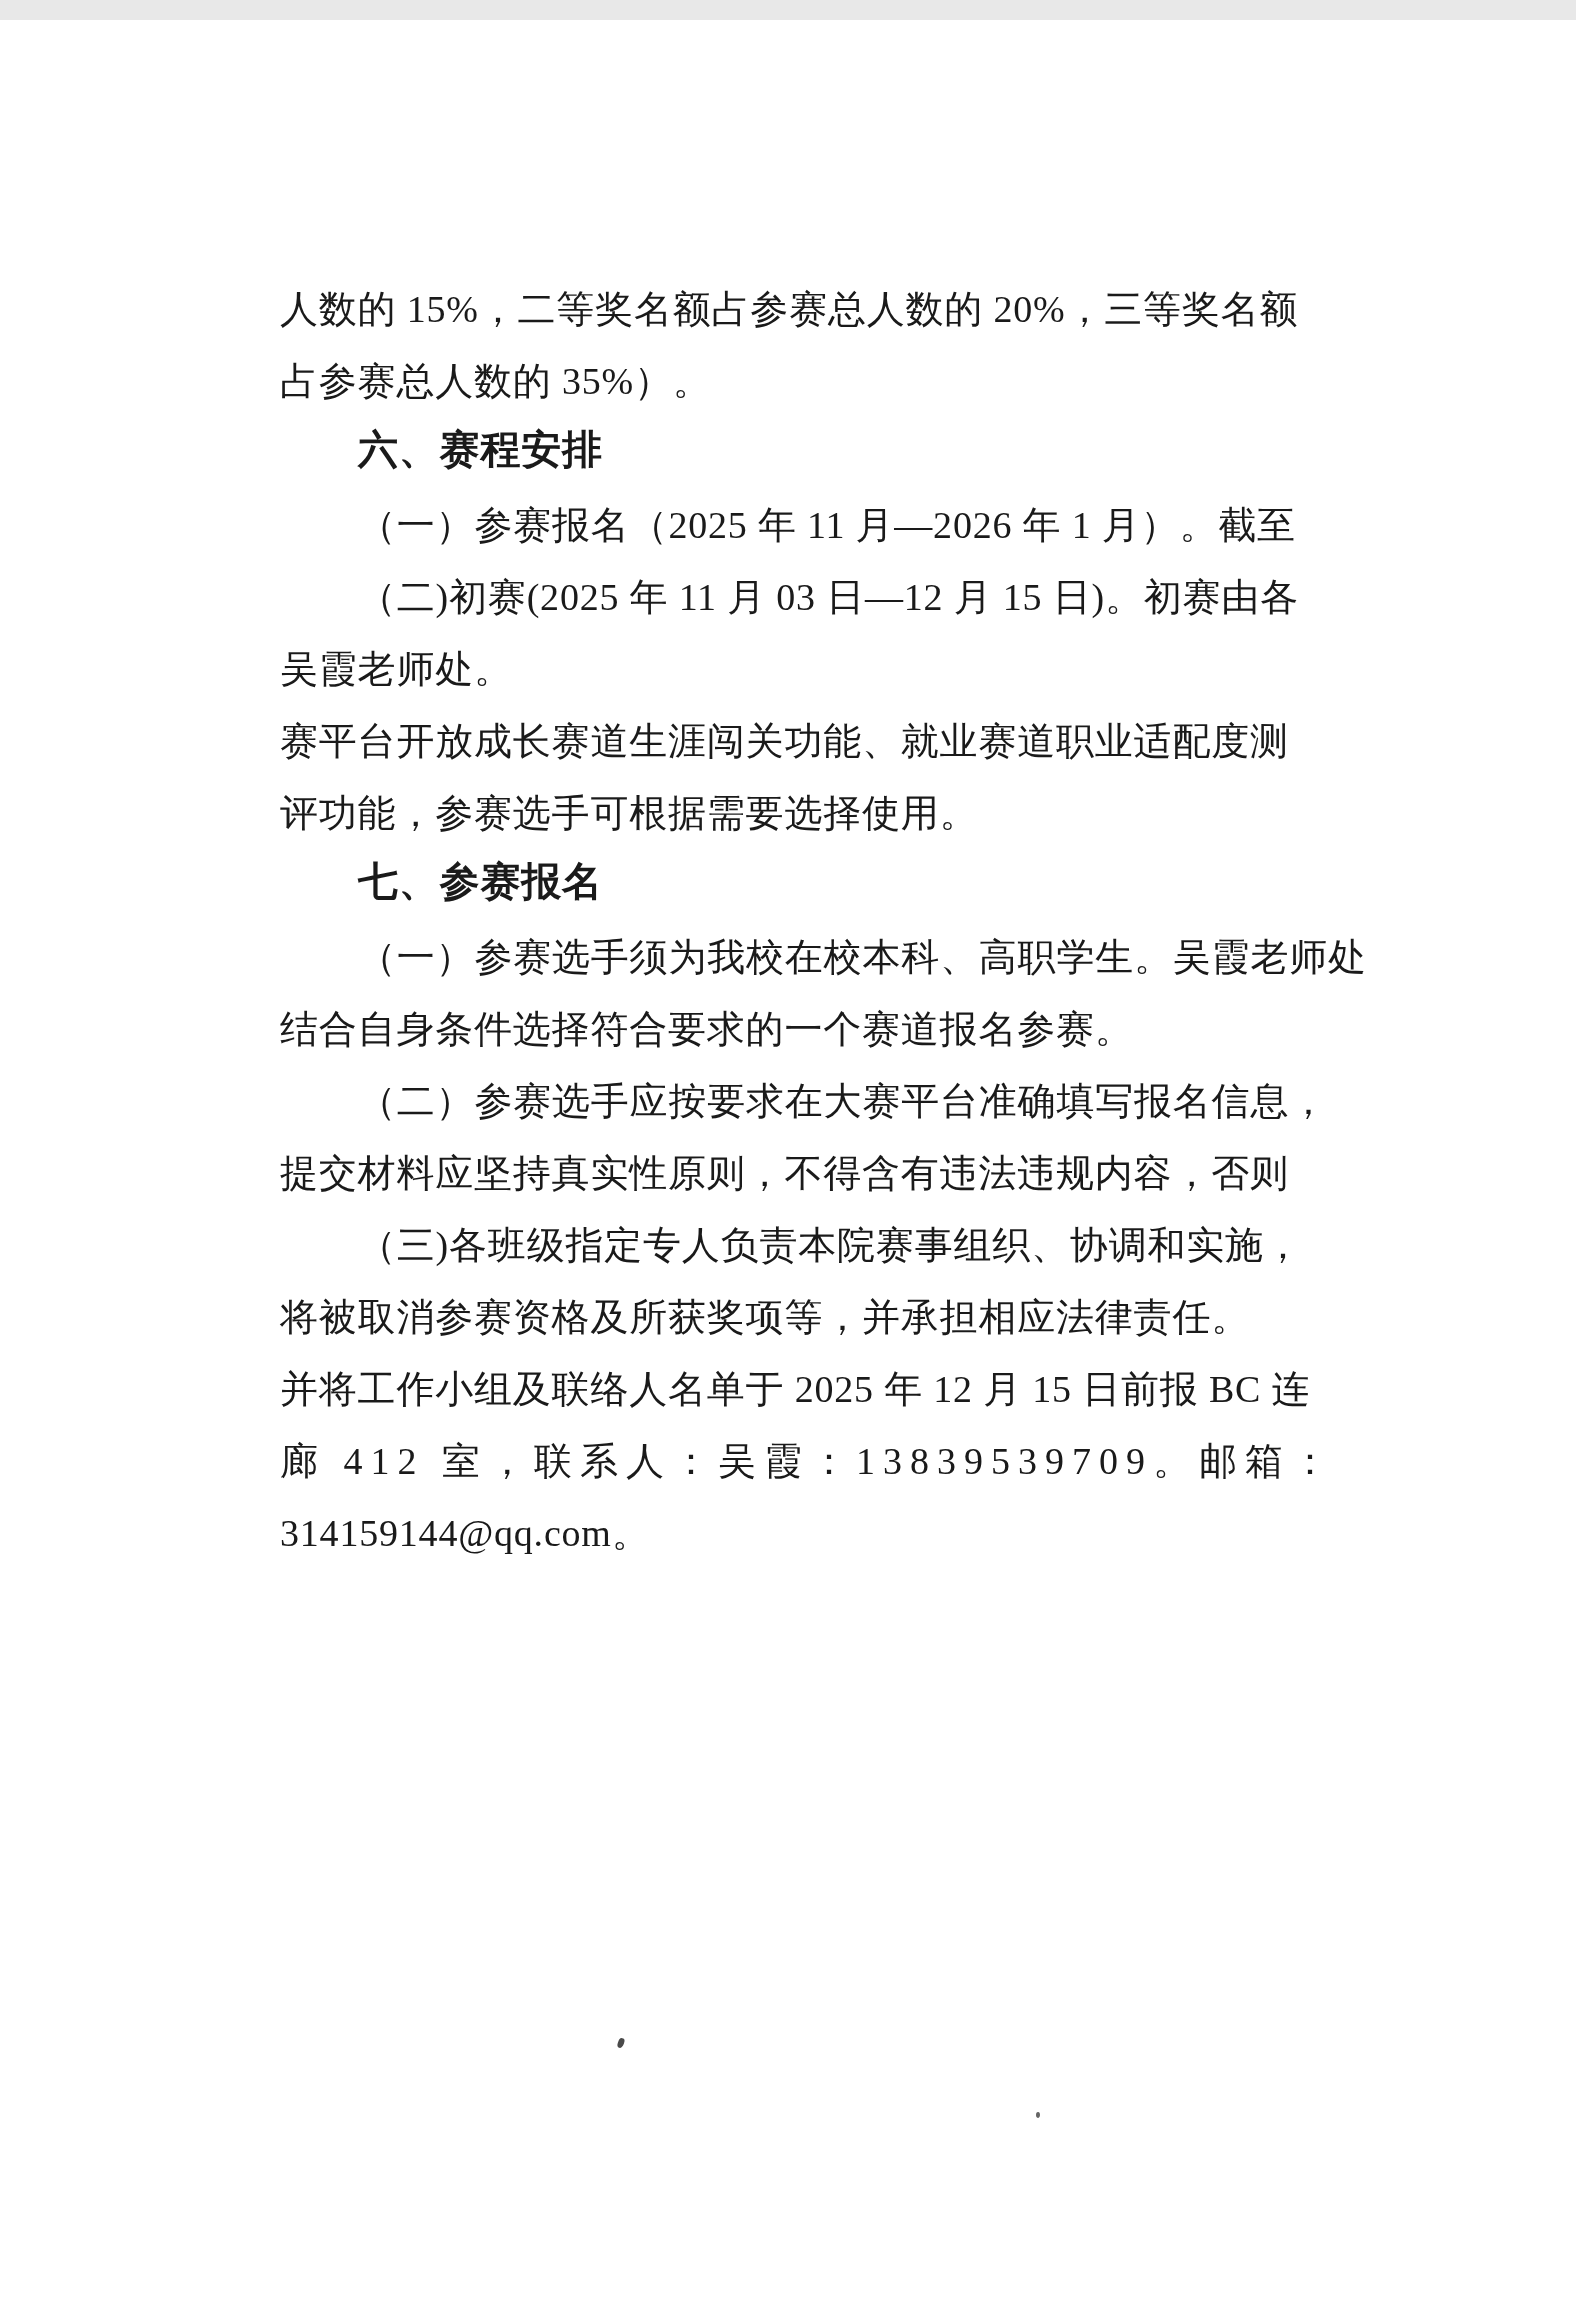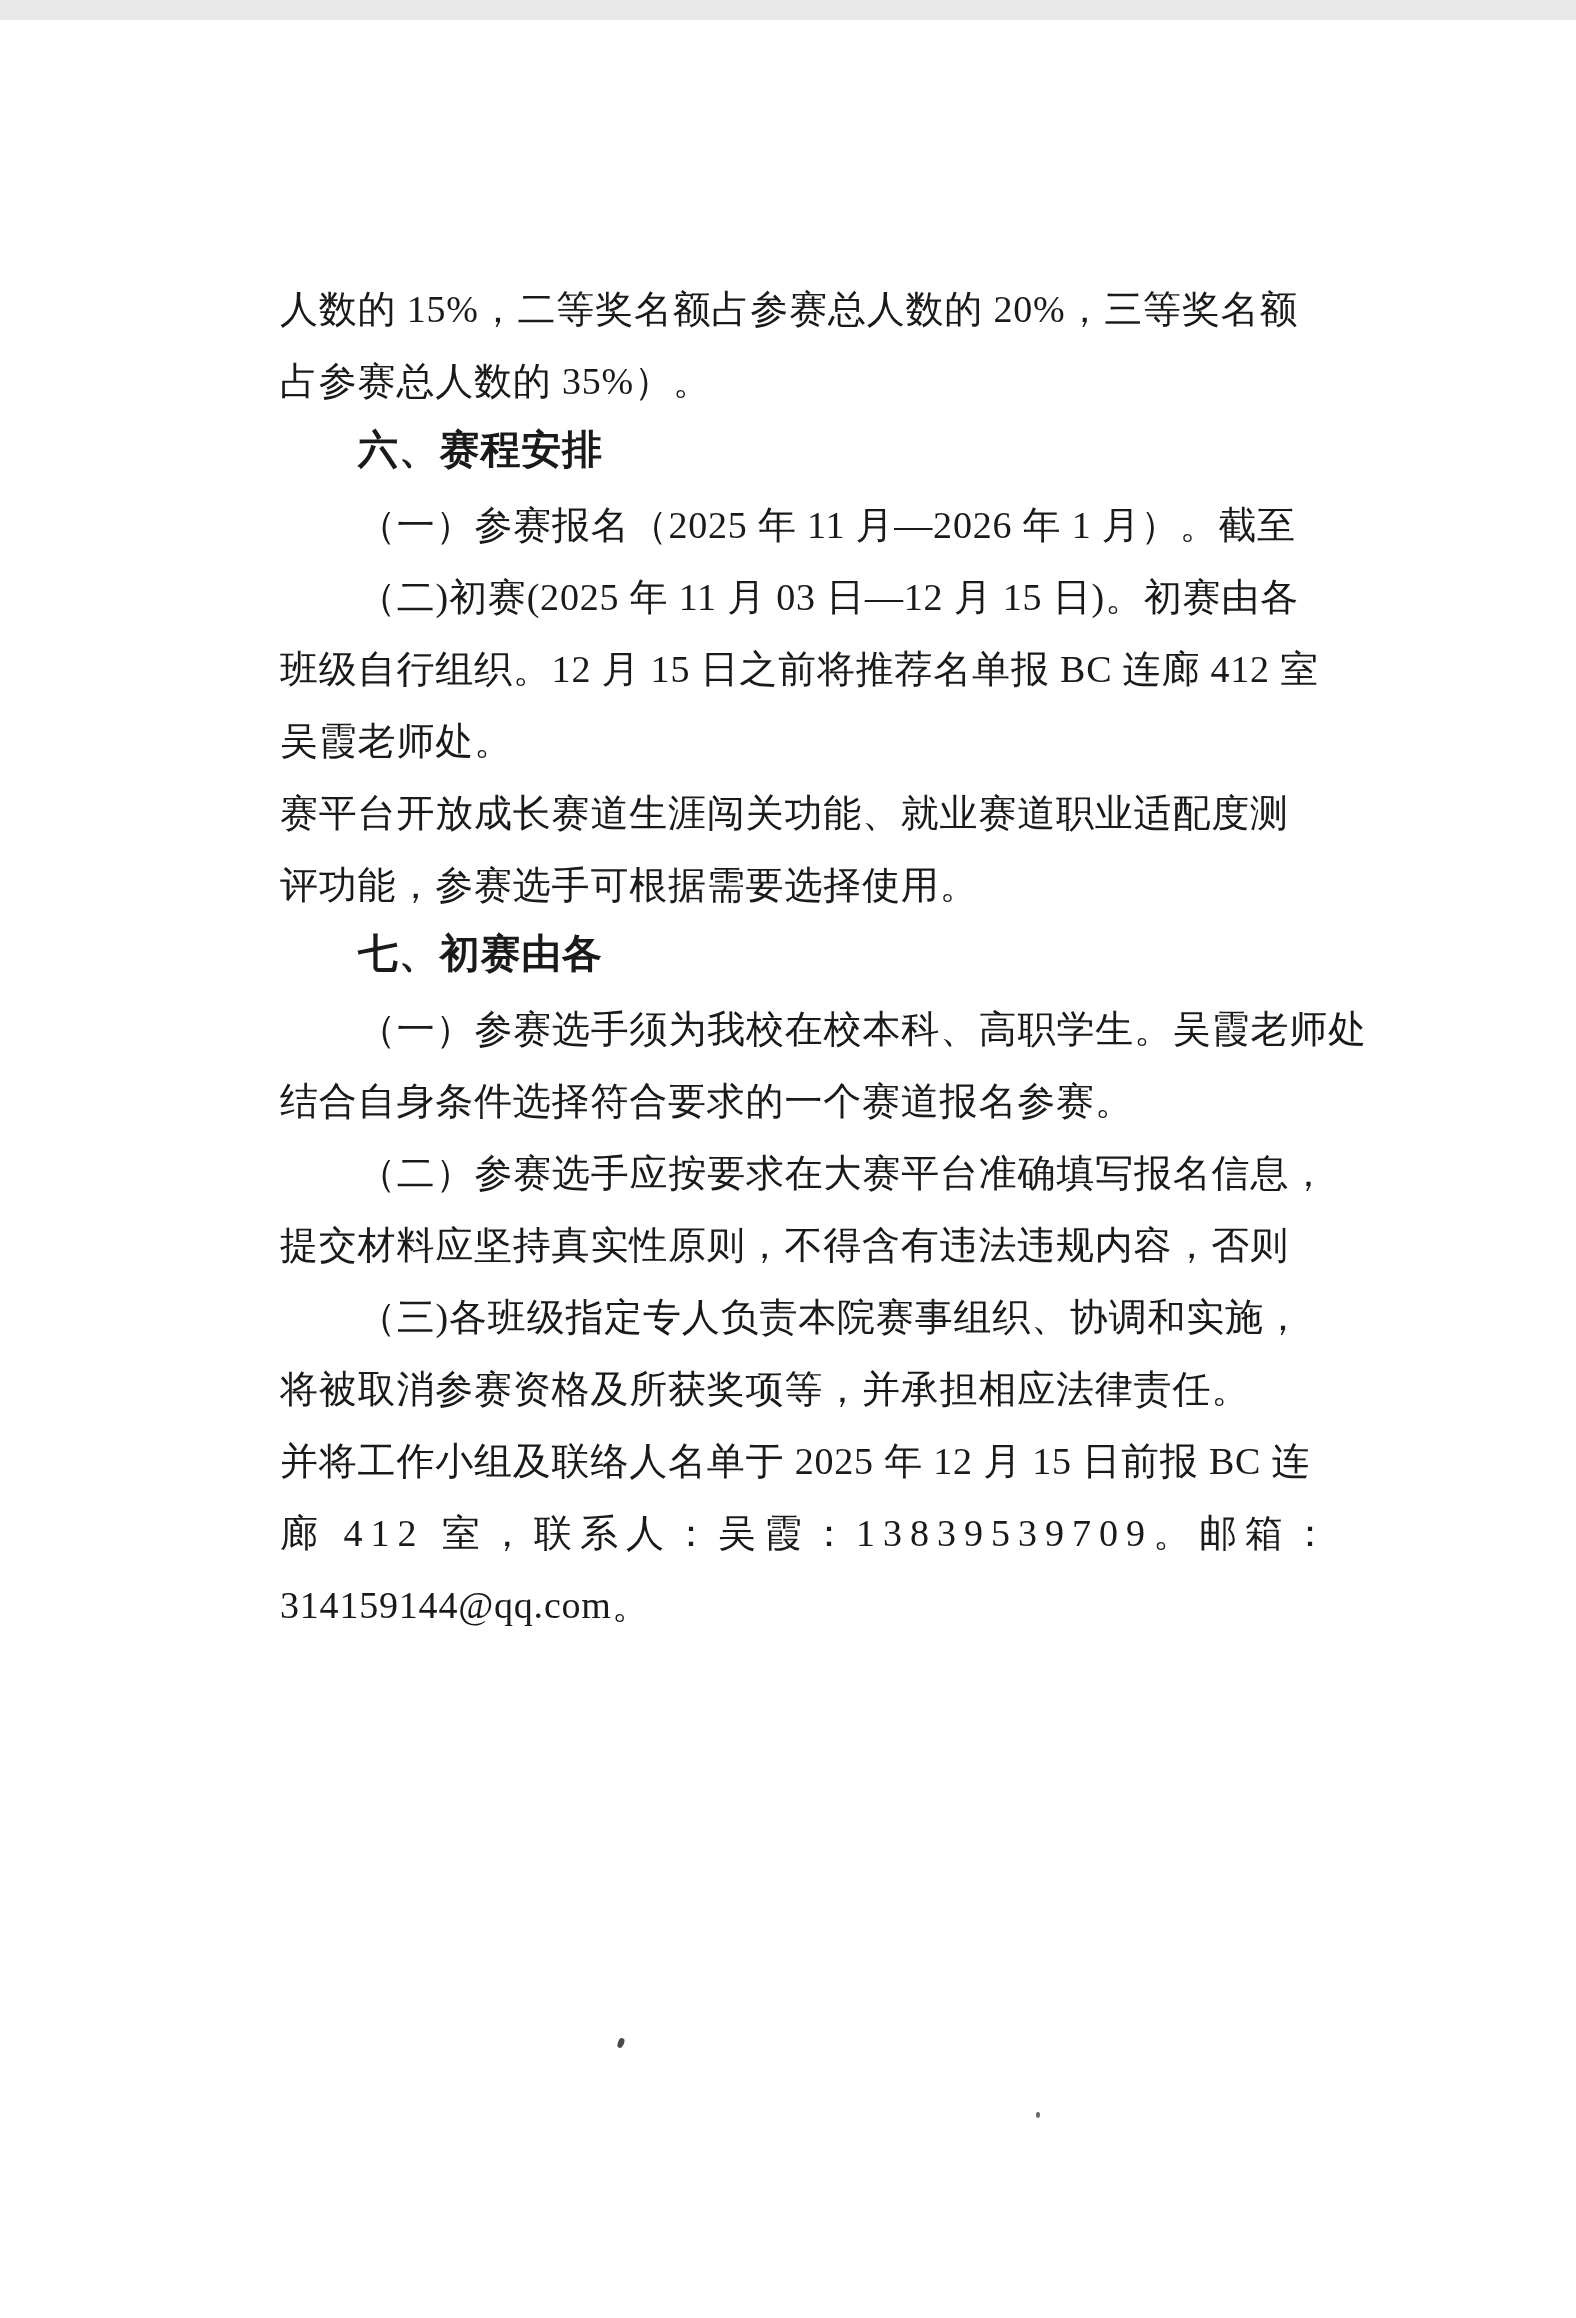--- a/index.html
+++ b/index.html
@@ -67,25 +67,24 @@
 </head>
 <body>
 
 <div class="page">
   <div class="text-block" id="text-block">
       <div class="line">人数的 15%，二等奖名额占参赛总人数的 20%，三等奖名额</div>
       <div class="line">占参赛总人数的 35%）。</div>
       <div class="line heading">六、赛程安排</div>
       <div class="line indent">（一）参赛报名（2025 年 11 月—2026 年 1 月）。截至</div>
       <div class="line indent">（二)初赛(2025 年 11 月 03 日—12 月 15 日)。初赛由各</div>
-      <div class="line">班级自行组织。12 月 15 日之前将推荐名单报 BC 连廊 412 室</div>
       <div class="line">吴霞老师处。</div>
       <div class="line">赛平台开放成长赛道生涯闯关功能、就业赛道职业适配度测</div>
       <div class="line">评功能，参赛选手可根据需要选择使用。</div>
-      <div class="line heading">七、初赛由各</div>
+      <div class="line heading">七、参赛报名</div>
       <div class="line indent">（一）参赛选手须为我校在校本科、高职学生。吴霞老师处</div>
       <div class="line">结合自身条件选择符合要求的一个赛道报名参赛。</div>
       <div class="line indent">（二）参赛选手应按要求在大赛平台准确填写报名信息，</div>
       <div class="line">提交材料应坚持真实性原则，不得含有违法违规内容，否则</div>
       <div class="line indent">（三)各班级指定专人负责本院赛事组织、协调和实施，</div>
       <div class="line">将被取消参赛资格及所获奖项等，并承担相应法律责任。</div>
       <div class="line">并将工作小组及联络人名单于 2025 年 12 月 15 日前报 BC 连</div>
       <div class="line wide">廊 412 室，联系人：吴霞：13839539709。邮箱：</div>
       <div class="line">314159144@qq.com。</div>
     </div>

